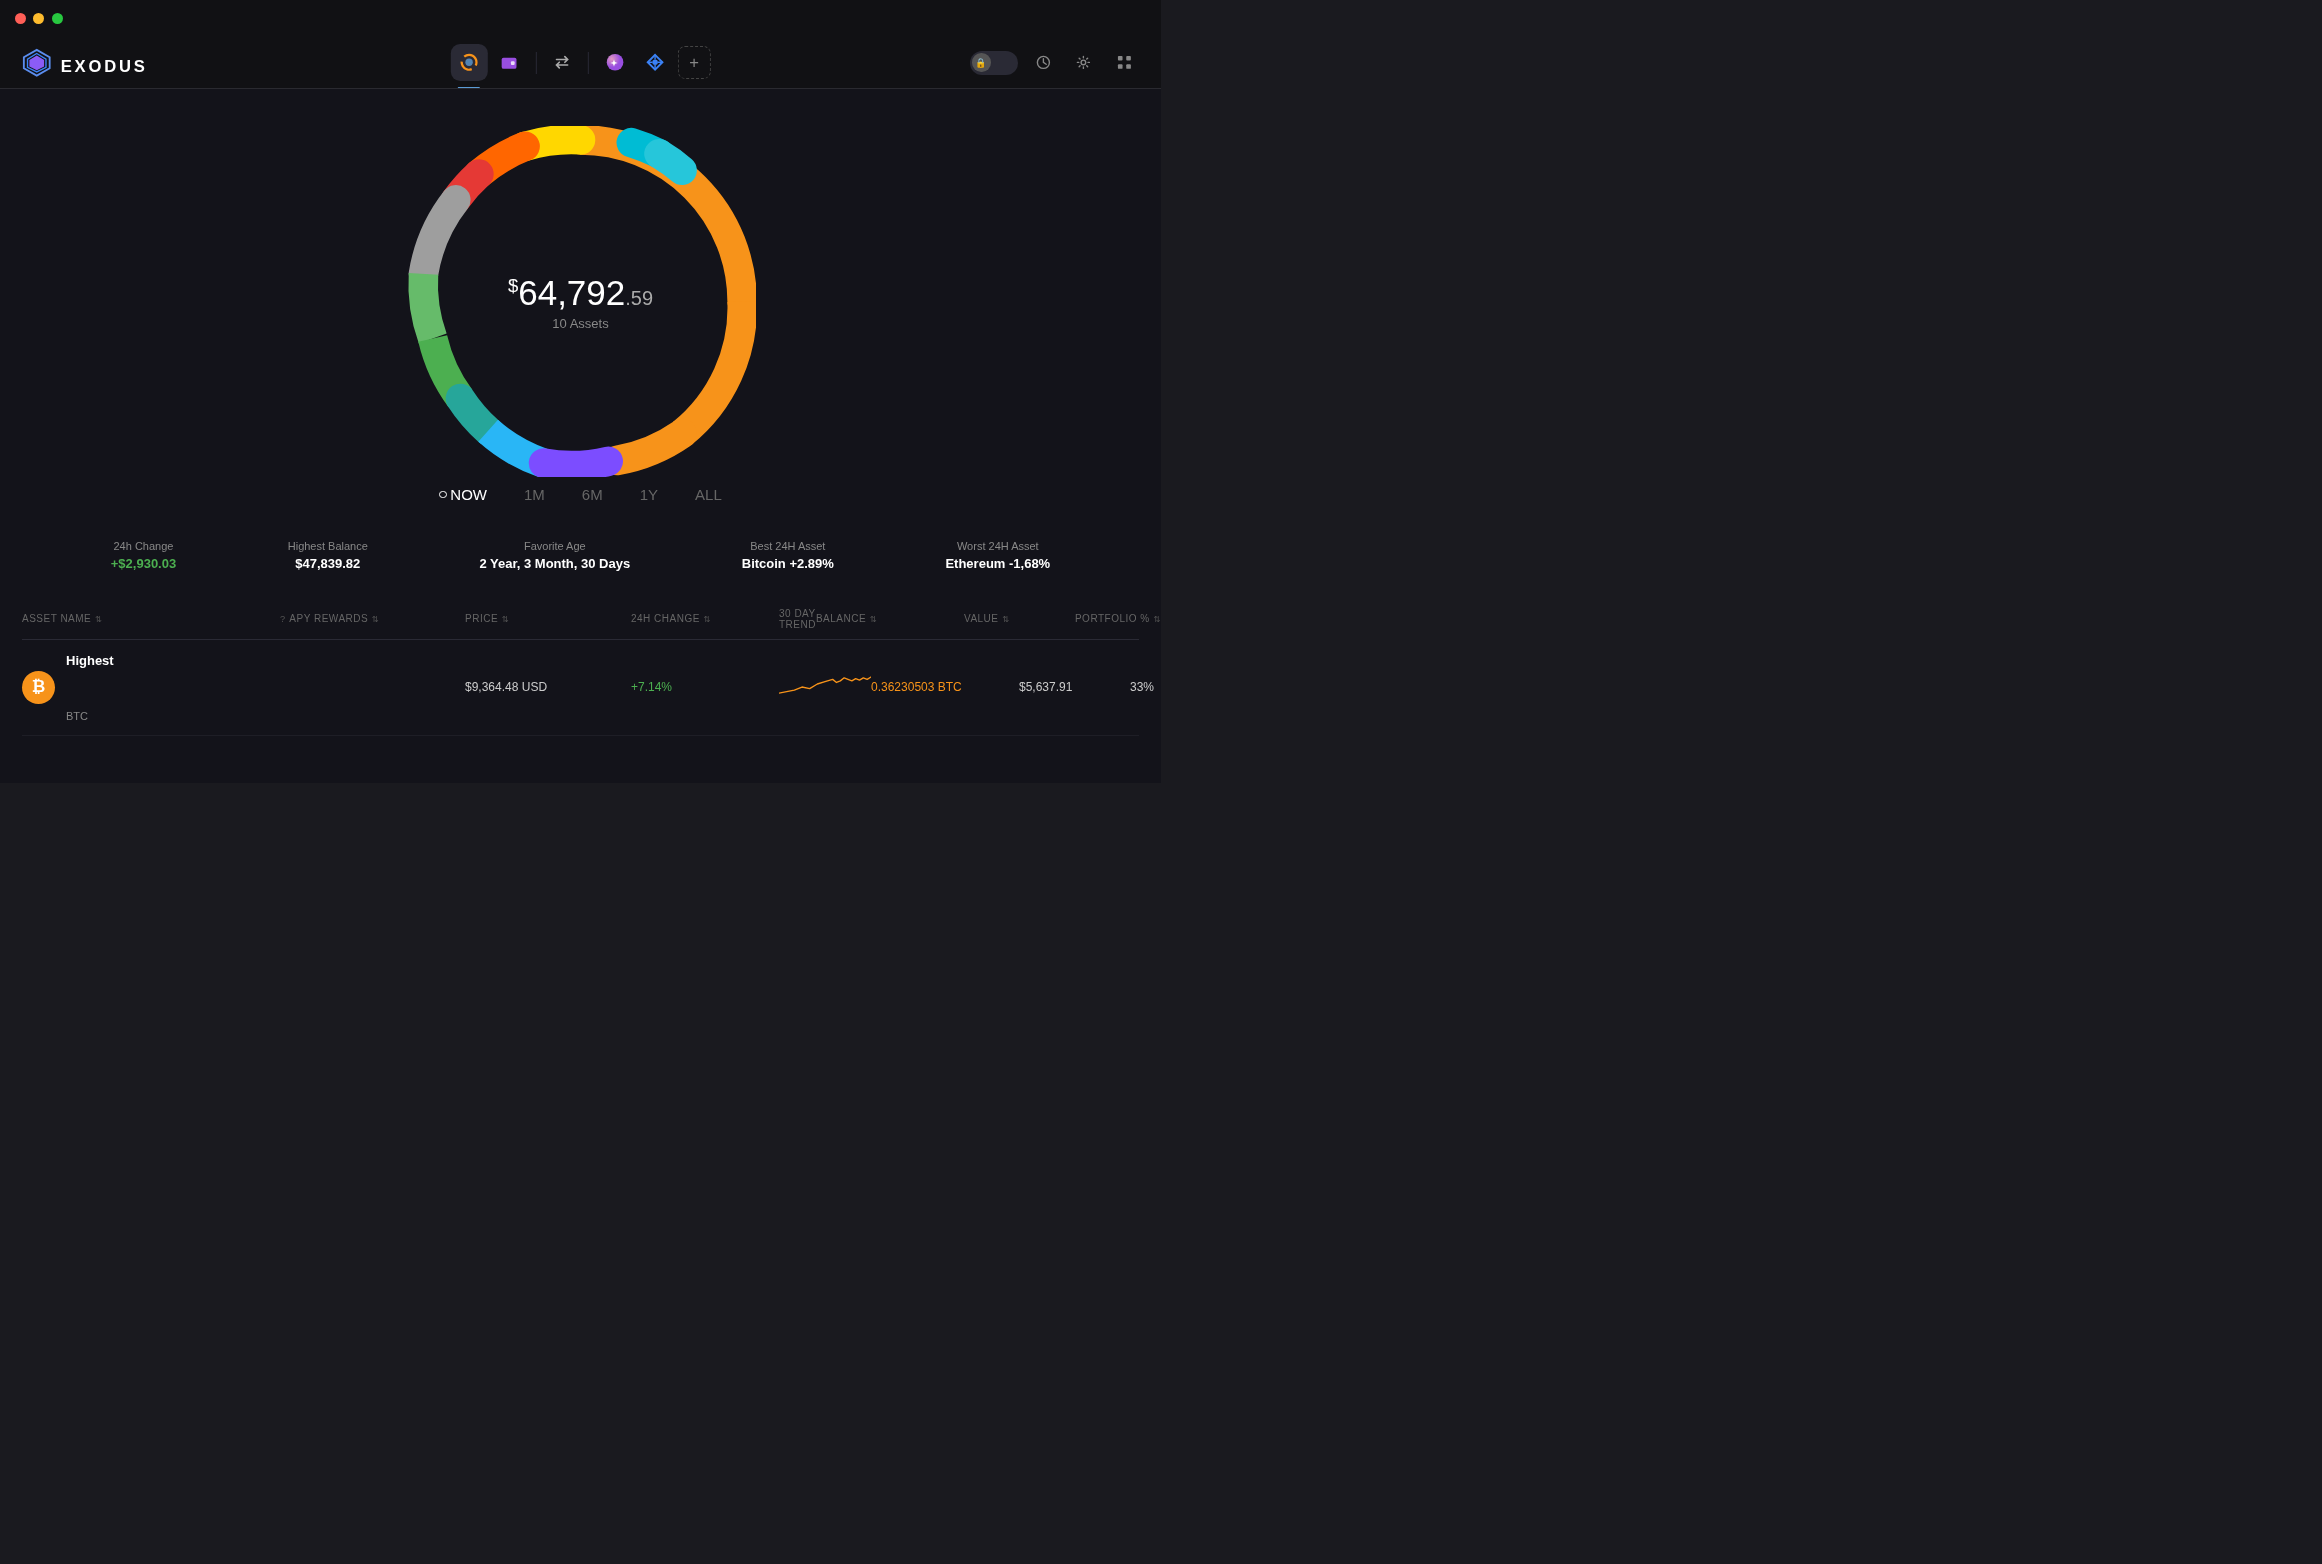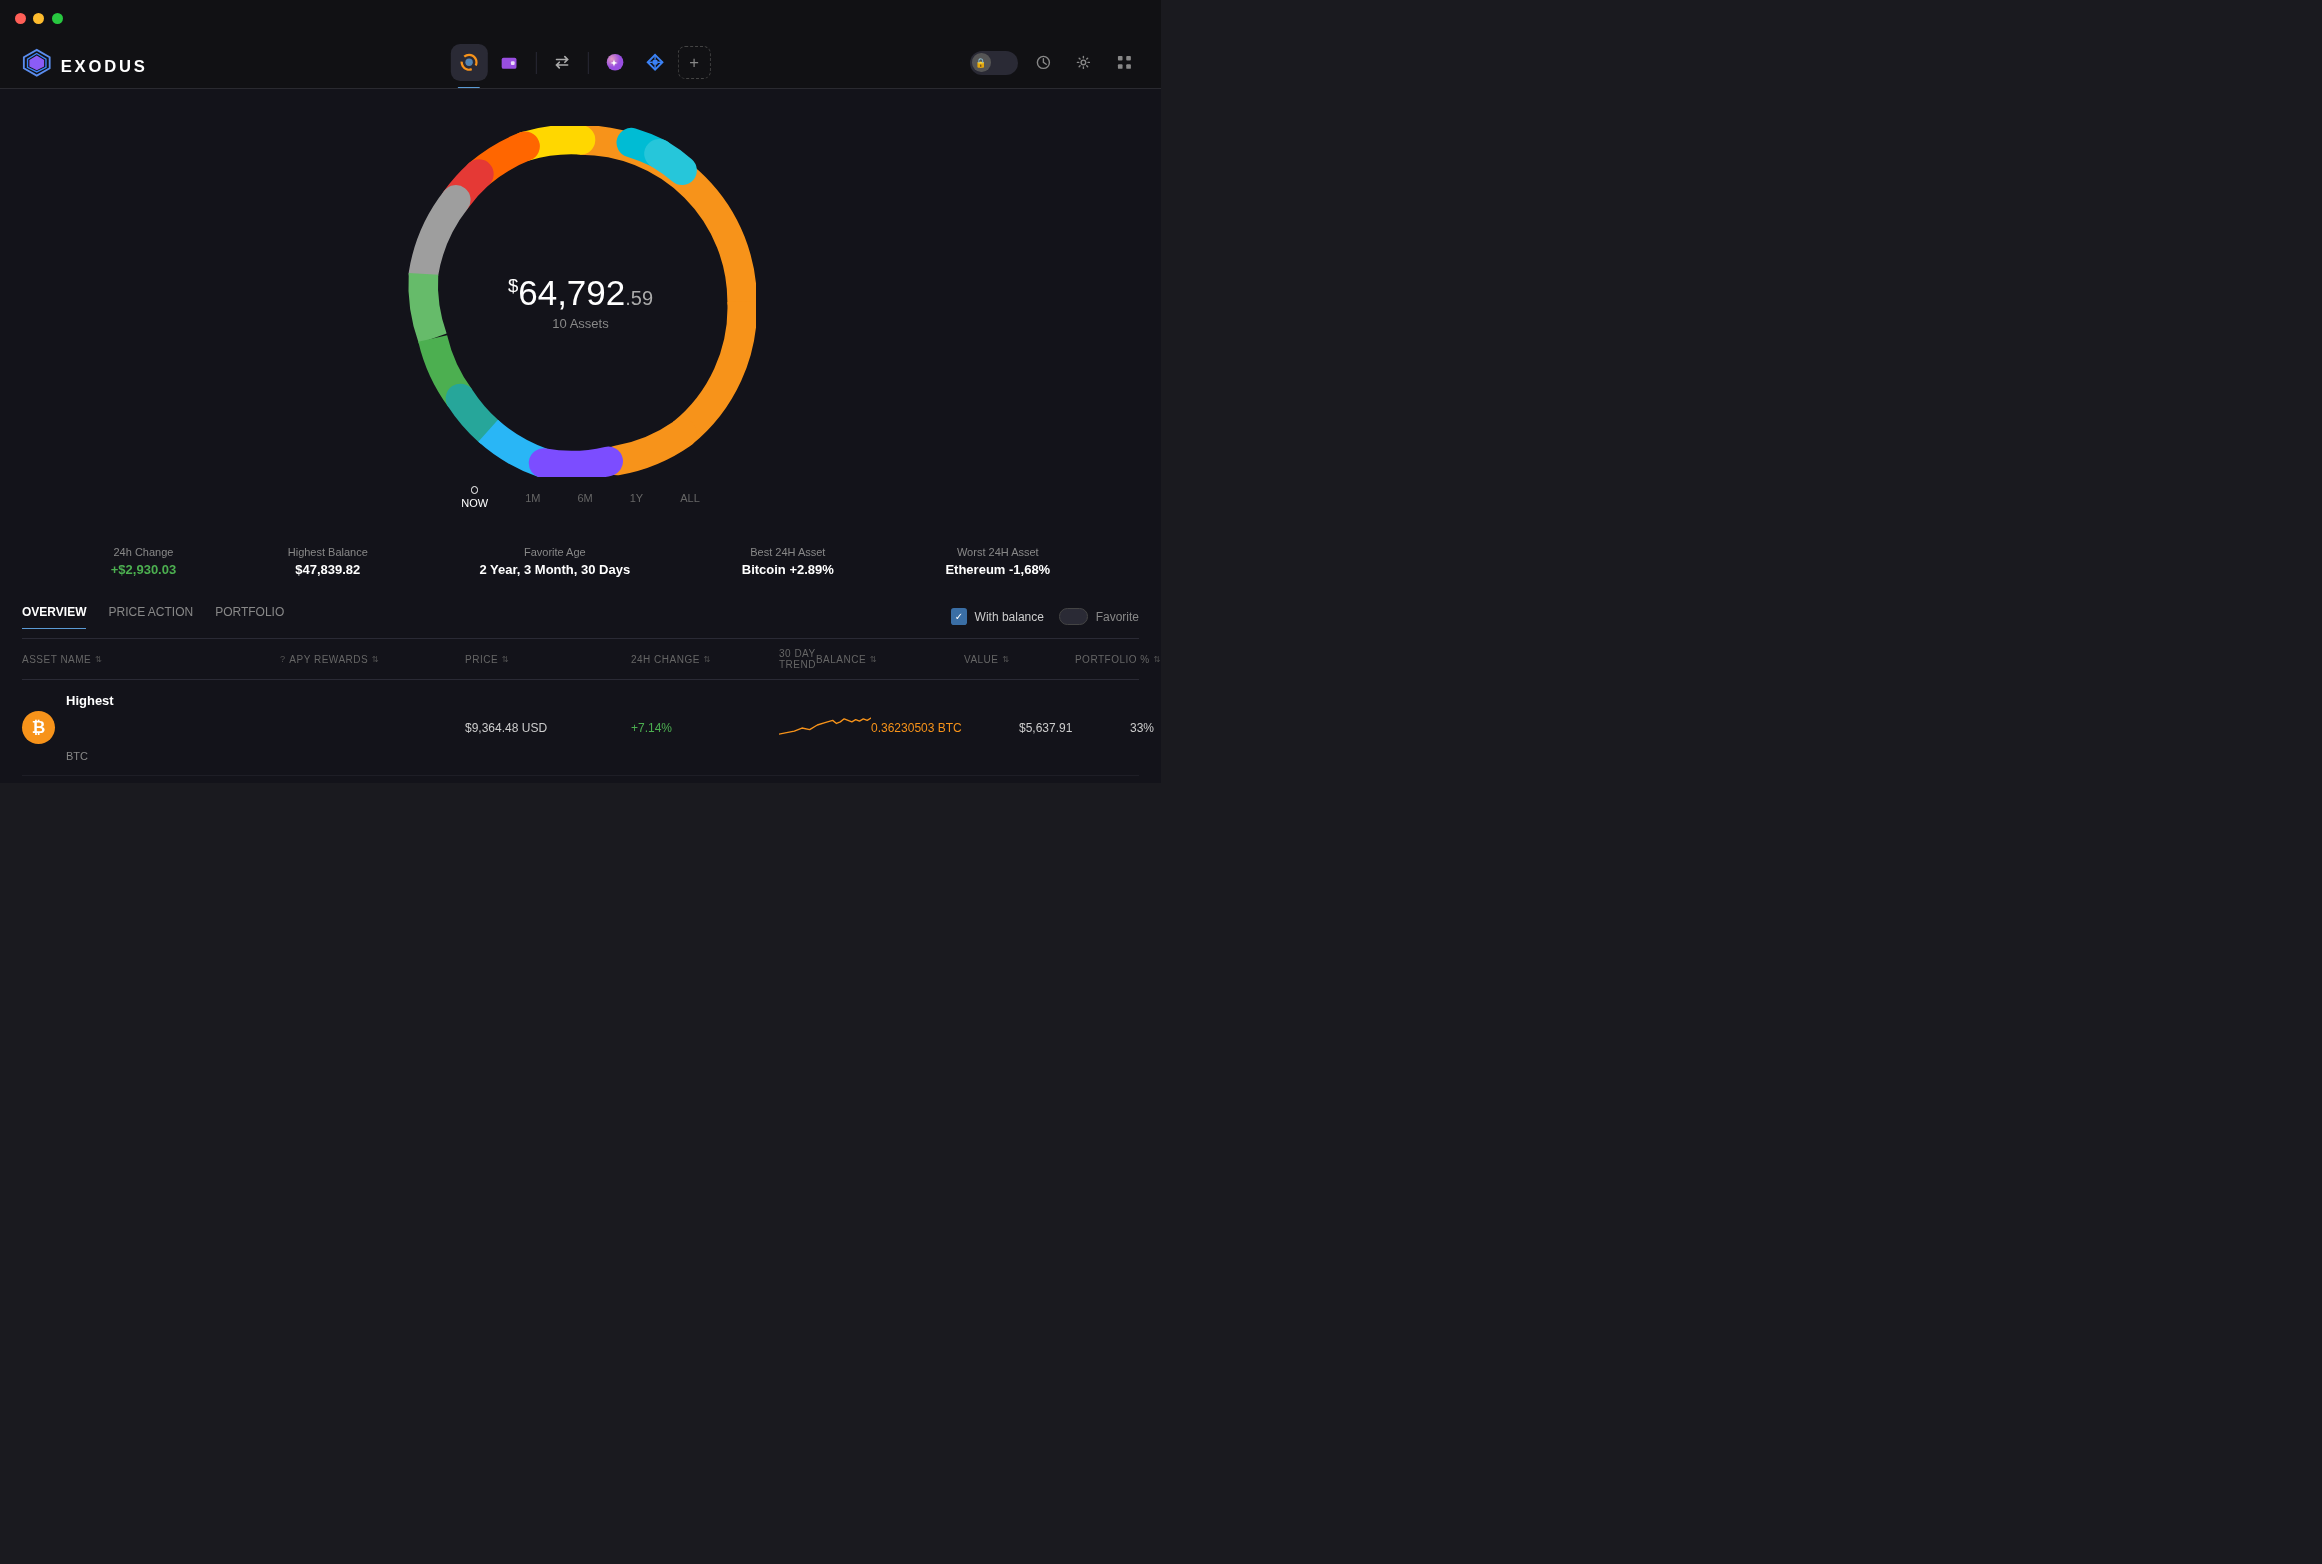--- a/index.html
+++ b/index.html
@@ -192,26 +192,26 @@
     
     .timeline {
       display: flex;
       align-items: center;
       gap: 37px;
       margin-top: 9.2px;
       padding: 0 18.5px;
     }
     .timeline-item {
       display: flex;
-      flex-direction: column;
+      flex-direction: row;
       align-items: center;
       gap: 3.7px;
       cursor: pointer;
       color: #666;
-      font-size: 11px;
+      font-size: 15px;
     }
     .timeline-item.active {
       color: #fff;
     }
     .timeline-dot {
       width: 7.4px; height: 7.4px;
       border-radius: 50%;
       border: 1.8px solid #fff;
       background: transparent;
     }
@@ -536,36 +536,20 @@
       <div class="stat-label">Best 24H Asset</div>
       <div class="stat-value">Bitcoin +2.89%</div>
     </div>
     <div class="stat-item">
       <div class="stat-label">Worst 24H Asset</div>
       <div class="stat-value">Ethereum -1,68%</div>
     </div>
   </div>
 
   <div class="table-area">
-    <div class="table-tabs">
-      <div class="table-tab active">OVERVIEW</div>
-      <div class="table-tab">PRICE ACTION</div>
-      <div class="table-tab">PORTFOLIO</div>
-
-      <div class="table-controls">
-        <div class="with-balance-toggle">
-          <div class="check-icon">✓</div>
-          <span>With balance</span>
-        </div>
-        <div class="favorite-toggle">
-          <div class="toggle-box"></div>
-          <span>Favorite</span>
-        </div>
-      </div>
-    </div>
 
     <div class="table-header">
       <div class="th">
         <span>ASSET NAME</span>
         <span class="sort-icon">⇅</span>
       </div>
       <div class="th">
         <span style="color:#555;font-size:9.2px;">?</span>
         <span>APY REWARDS</span>
         <span class="sort-icon">⇅</span>

